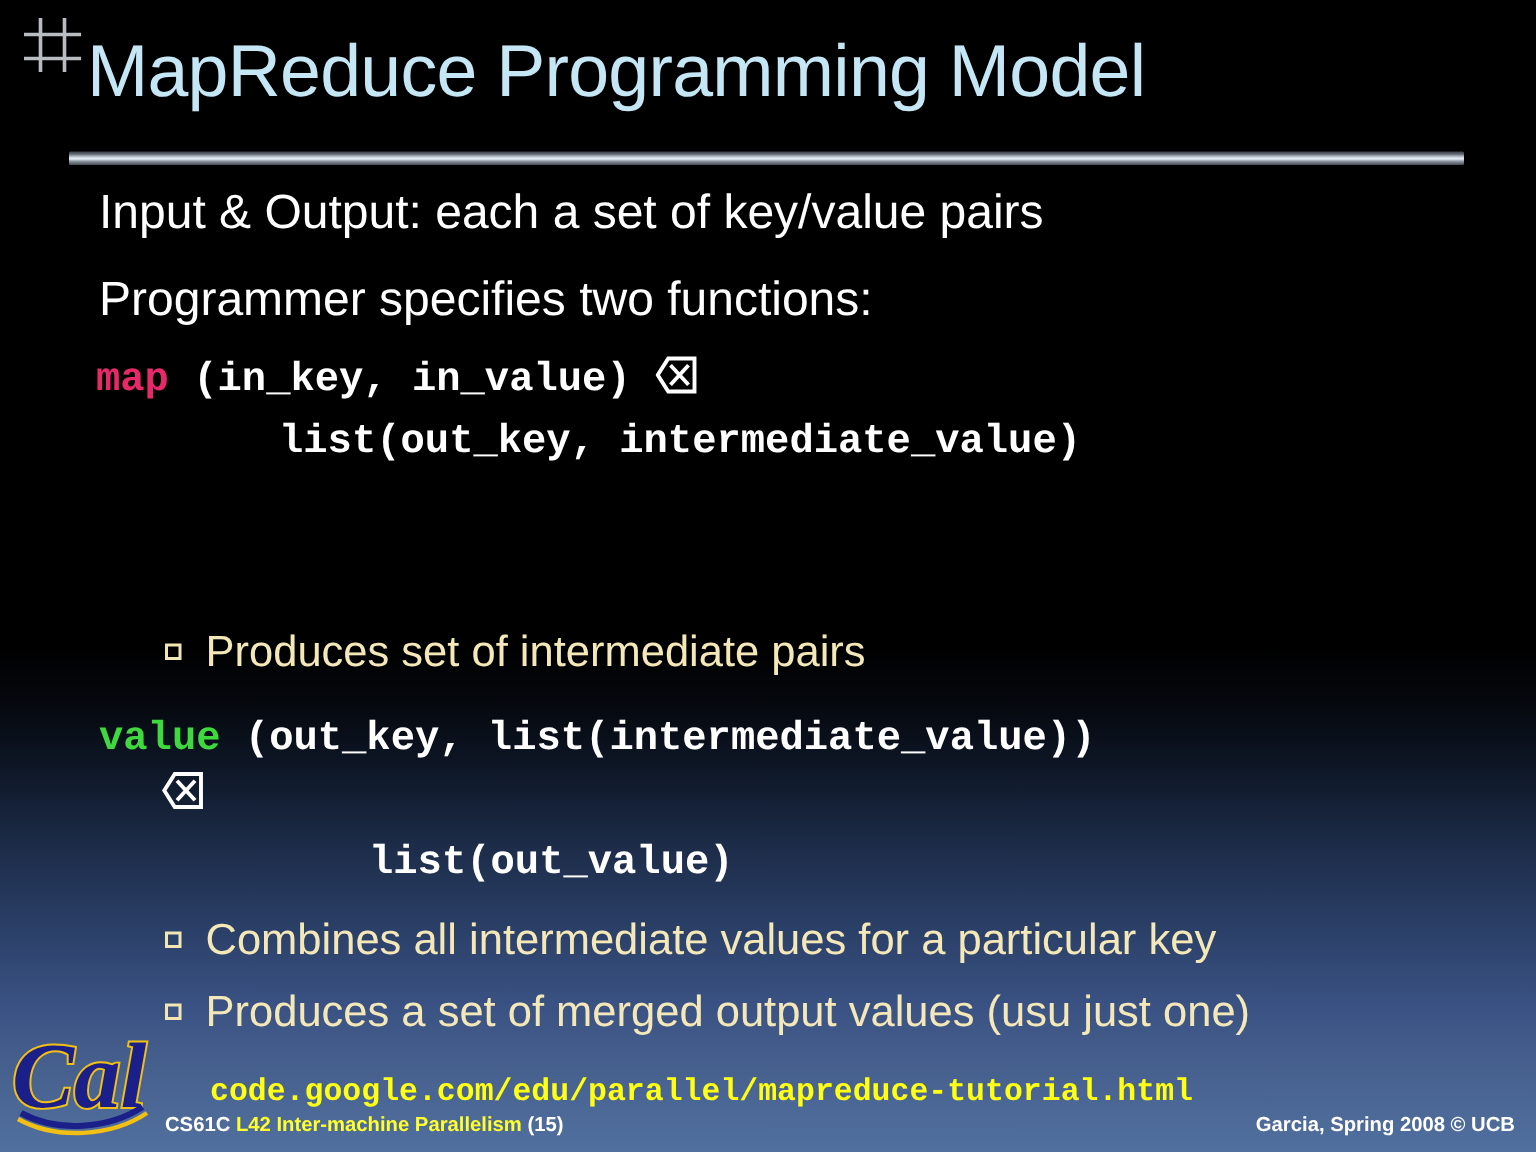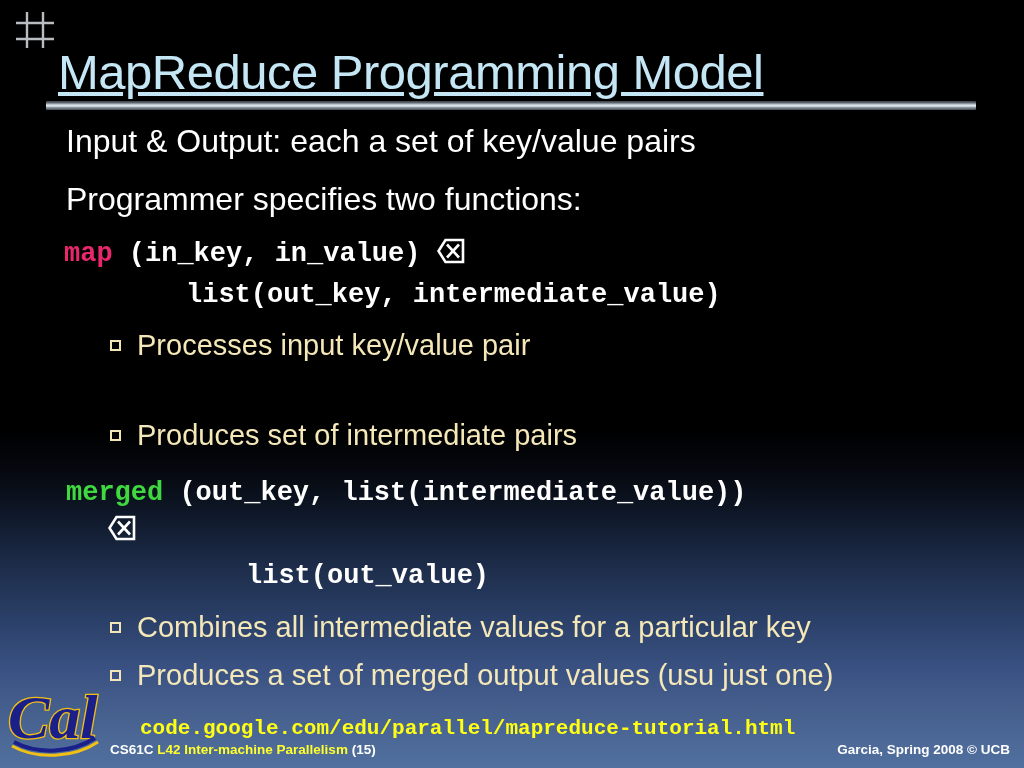--- a/index.html
+++ b/index.html
@@ -33,28 +33,27 @@
     left: 14px;
     top: 10px;
     width: 42px;
     height: 40px;
   }
 
   
   #title {
     position: absolute;
     left: 58px;
-    top: 44px;
+    top: 20px;
     font-size: 49px;
     line-height: 56px;
     color: #c5e7f5;
     letter-spacing: -0.5px;
     white-space: nowrap;
     text-shadow: 1px 1px 1px rgba(0,0,0,0.85);
-    text-decoration: underline;
   }
   #title-rule {
     position: absolute;
     left: 46px;
     top: 101px;
     width: 930px;
     height: 9px;
     background: linear-gradient(to bottom,
         #3a4048 0%,
         #5d646d 18%,
@@ -208,25 +207,24 @@
   <div class="lead" id="lead-2">Programmer specifies two functions:</div>
 
   <div class="code" id="code-map"><span class="kw-map">map</span><span> (in_key, in_value) </span><span class="glyphbox"><svg width="28" height="26" viewBox="0 0 28 26" aria-hidden="true">
         <path d="M8.5 2 L26 2 L26 24 L8.5 24 L1.5 13 Z" fill="none" stroke="#ffffff" stroke-width="2.6"></path>
         <line x1="10" y1="6.5" x2="22" y2="19.5" stroke="#ffffff" stroke-width="2.6"></line>
         <line x1="22" y1="6.5" x2="10" y2="19.5" stroke="#ffffff" stroke-width="2.6"></line>
       </svg></span></div>
 
   <div class="code" id="code-map-2">list(out_key, intermediate_value)</div>
 
-  <div class="bullet" id="bullet-1"><span class="sq"></span><span>Processes input key/value pair</span></div>
 
   <div class="bullet" id="bullet-2"><span class="sq"></span><span>Produces set of intermediate pairs</span></div>
 
-  <div class="code" id="code-reduce"><span class="kw-reduce">merged</span><span> (out_key, list(intermediate_value))</span></div>
+  <div class="code" id="code-reduce"><span class="kw-reduce">value</span><span> (out_key, list(intermediate_value))</span></div>
 
   <div class="code" id="code-reduce-arrow"><span class="glyphbox"><svg width="28" height="26" viewBox="0 0 28 26" aria-hidden="true">
         <path d="M8.5 2 L26 2 L26 24 L8.5 24 L1.5 13 Z" fill="none" stroke="#ffffff" stroke-width="2.6"></path>
         <line x1="10" y1="6.5" x2="22" y2="19.5" stroke="#ffffff" stroke-width="2.6"></line>
         <line x1="22" y1="6.5" x2="10" y2="19.5" stroke="#ffffff" stroke-width="2.6"></line>
       </svg></span></div>
 
   <div class="code" id="code-reduce-2">list(out_value)</div>
 
   <div class="bullet" id="bullet-3"><span class="sq"></span><span>Combines all intermediate values for a particular key</span></div>

